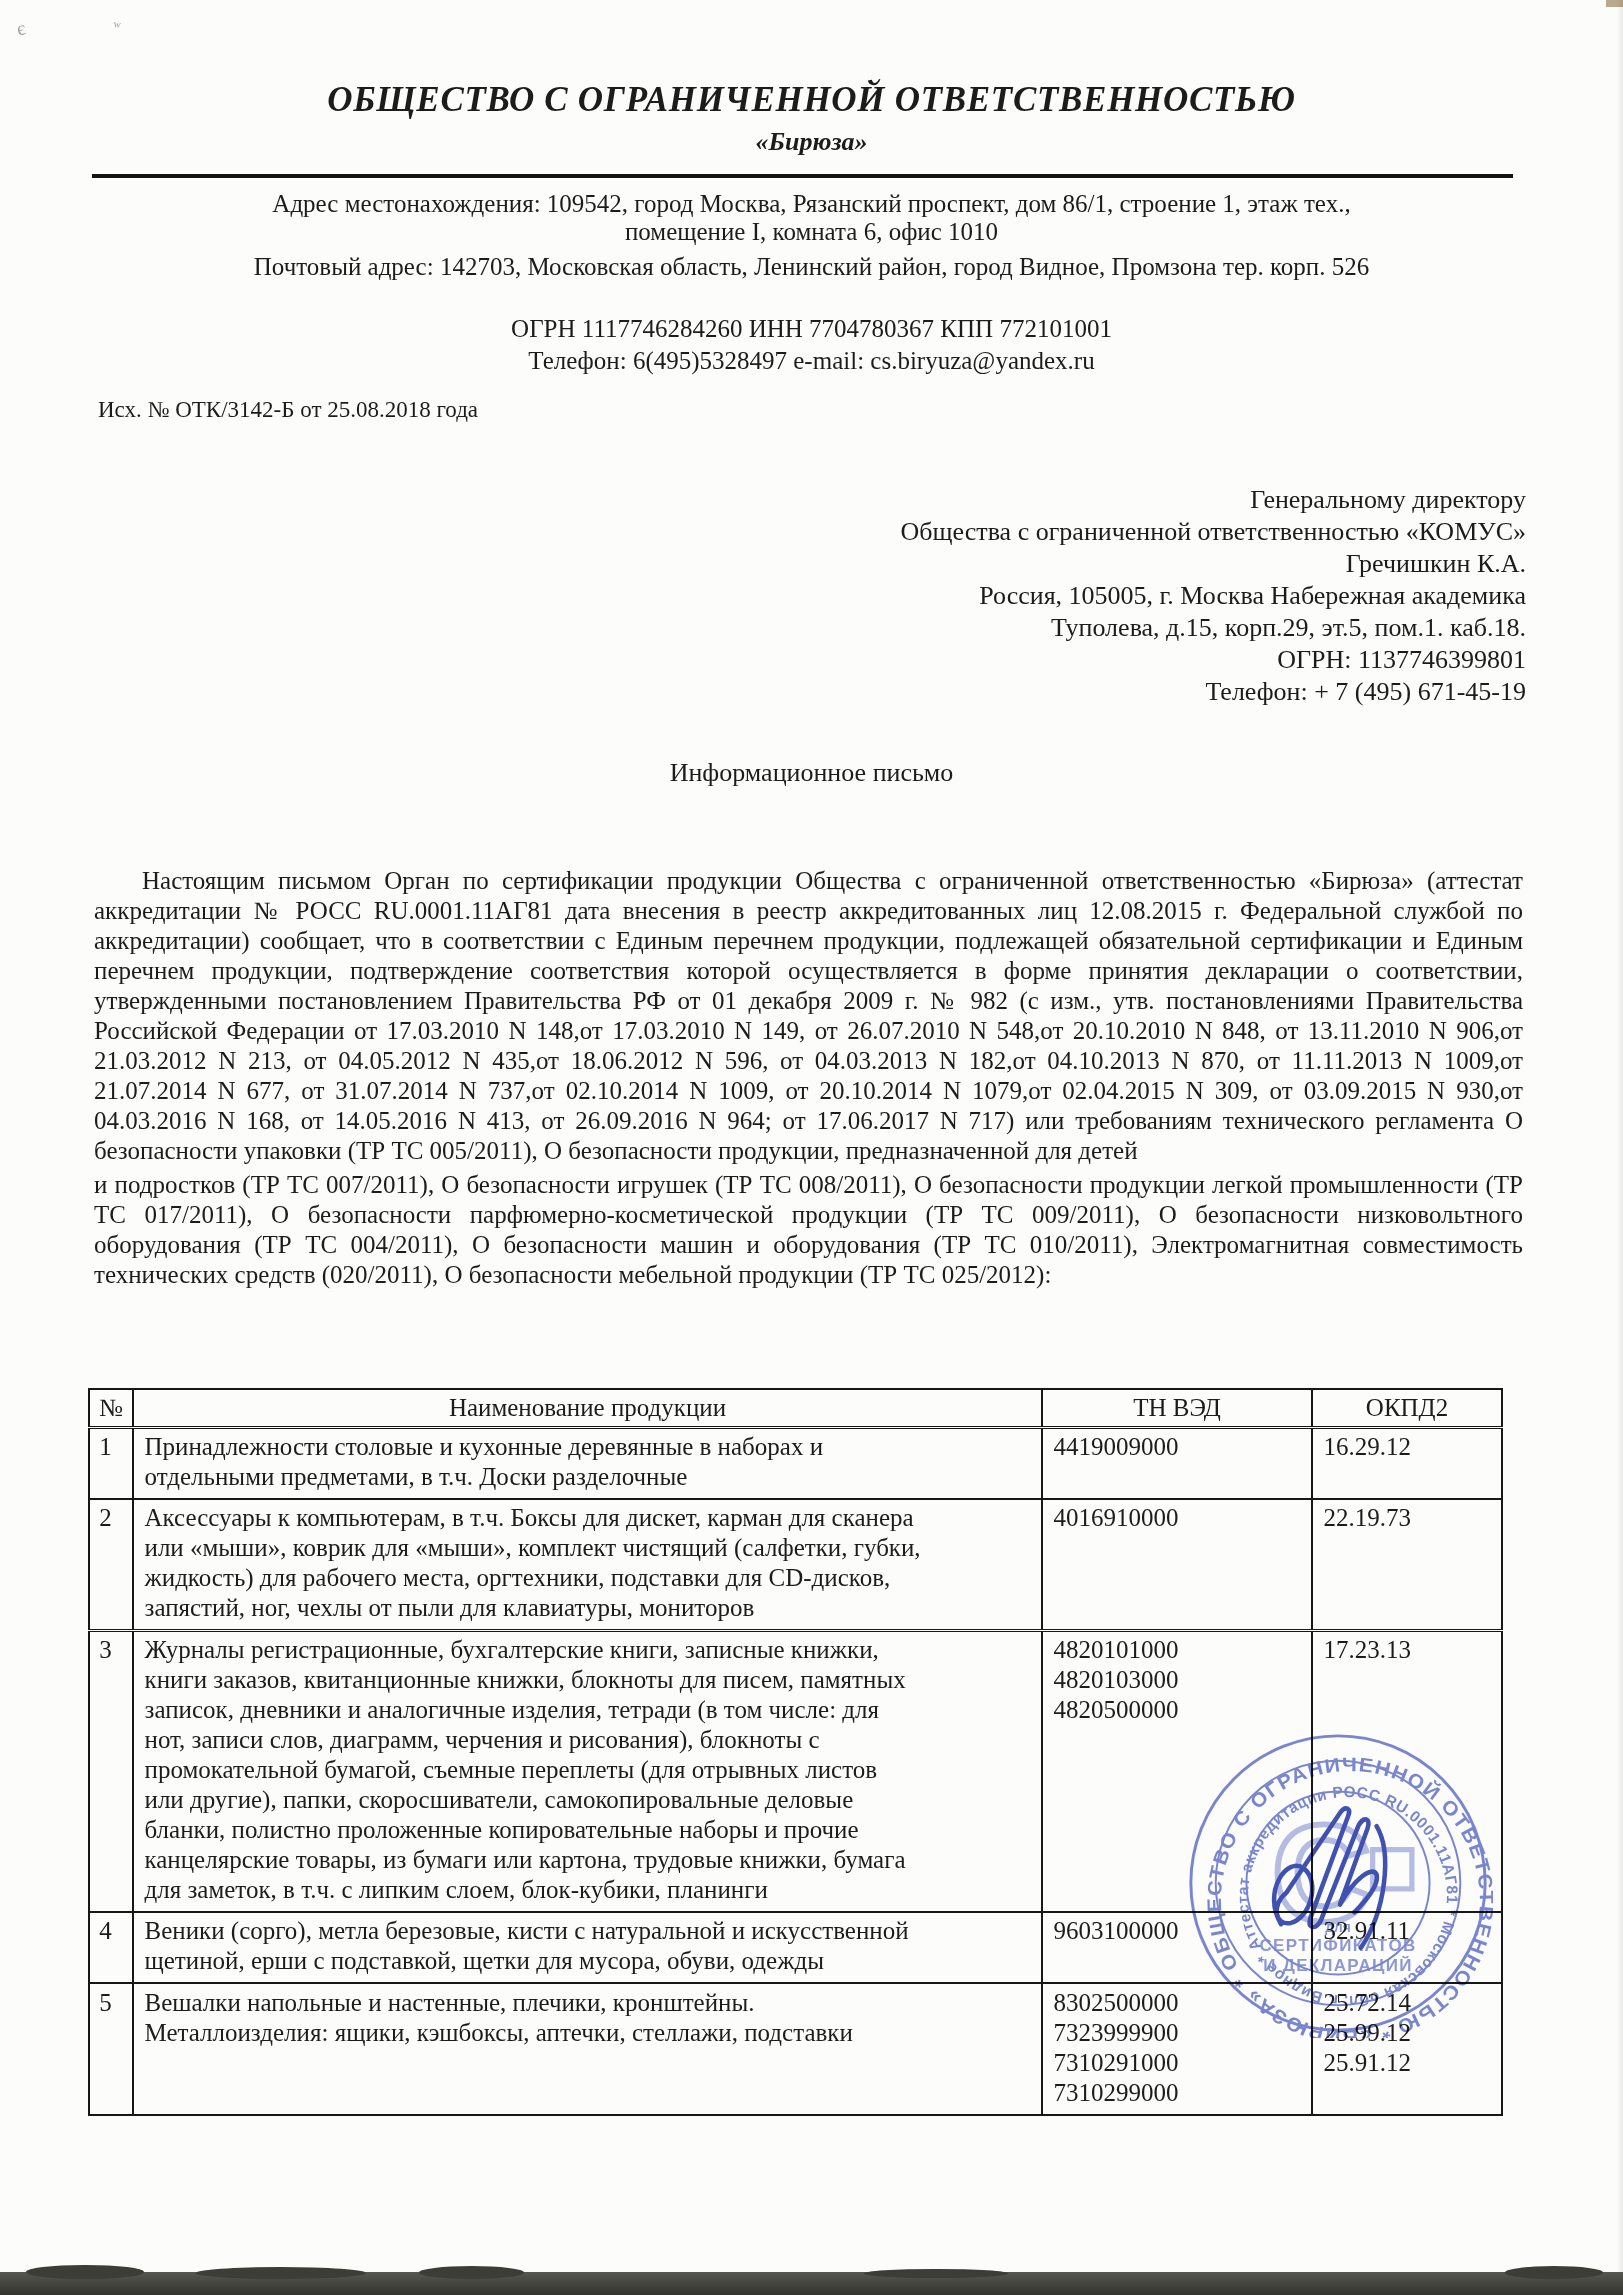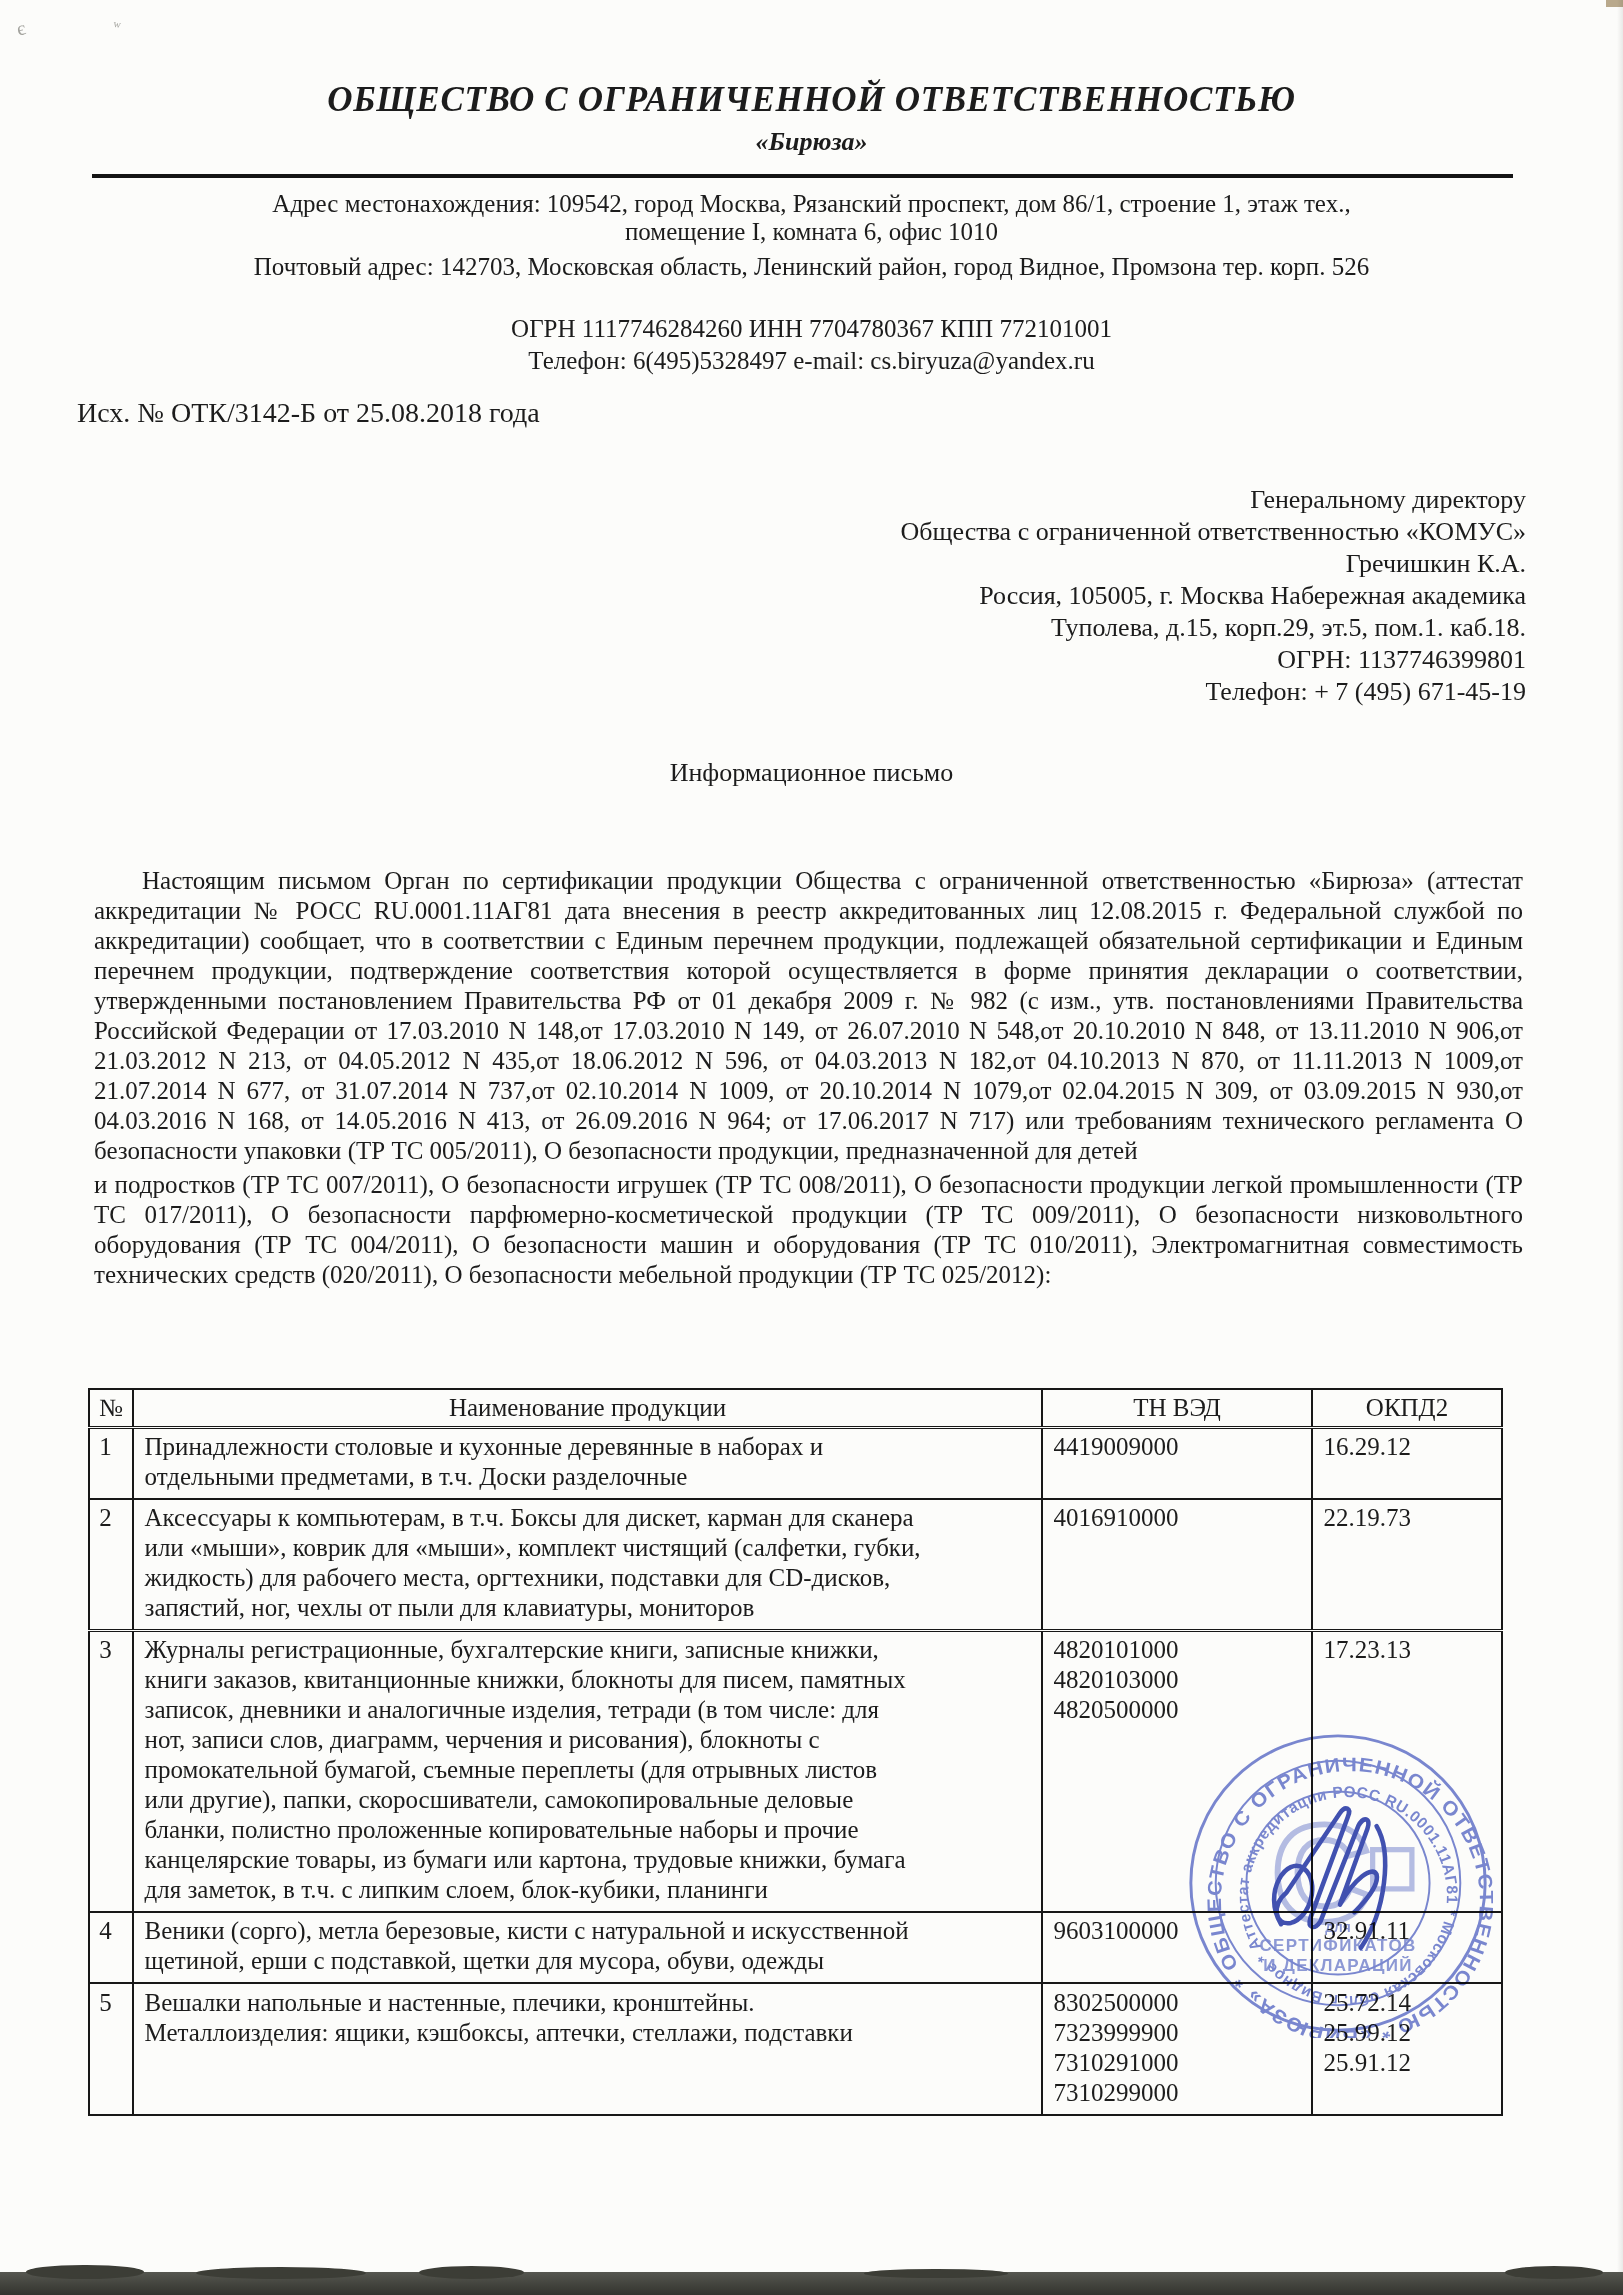--- a/index.html
+++ b/index.html
@@ -15,21 +15,21 @@
   
   .center-line{position:absolute;left:0;width:100%;text-align:center;white-space:nowrap;}
   .org-title-1{top:80px;font-size:35px;font-weight:bold;font-style:italic;letter-spacing:0.7px;}
   .org-title-2{top:127px;font-size:26px;font-weight:bold;font-style:italic;}
   .header-rule{position:absolute;left:92px;top:174px;width:1421px;height:3.9px;background:#141414;}
   .addr-1{top:190px;font-size:25px;}
   .addr-2{top:218px;font-size:25px;}
   .postal{top:253px;font-size:25px;}
   .ogrn{top:315px;font-size:25px;}
   .phone{top:347px;font-size:25px;}
-  .outgoing{position:absolute;left:77px;top:397px;font-size:28px;white-space:nowrap;}
+  .outgoing{position:absolute;left:98px;top:397px;font-size:23px;white-space:nowrap;}
   
   .recipient{
     position:absolute;right:97px;top:484px;
     text-align:right;font-size:26px;line-height:32px;white-space:nowrap;
   }
   
   .letter-title{top:758px;font-size:26px;}
   .body-wrap{position:absolute;left:90px;top:862px;width:1437px;font-size:25px;line-height:30px;text-align:justify;}
   .body-wrap p{margin:4px;}
   .body-wrap p.first{text-indent:48px;}

